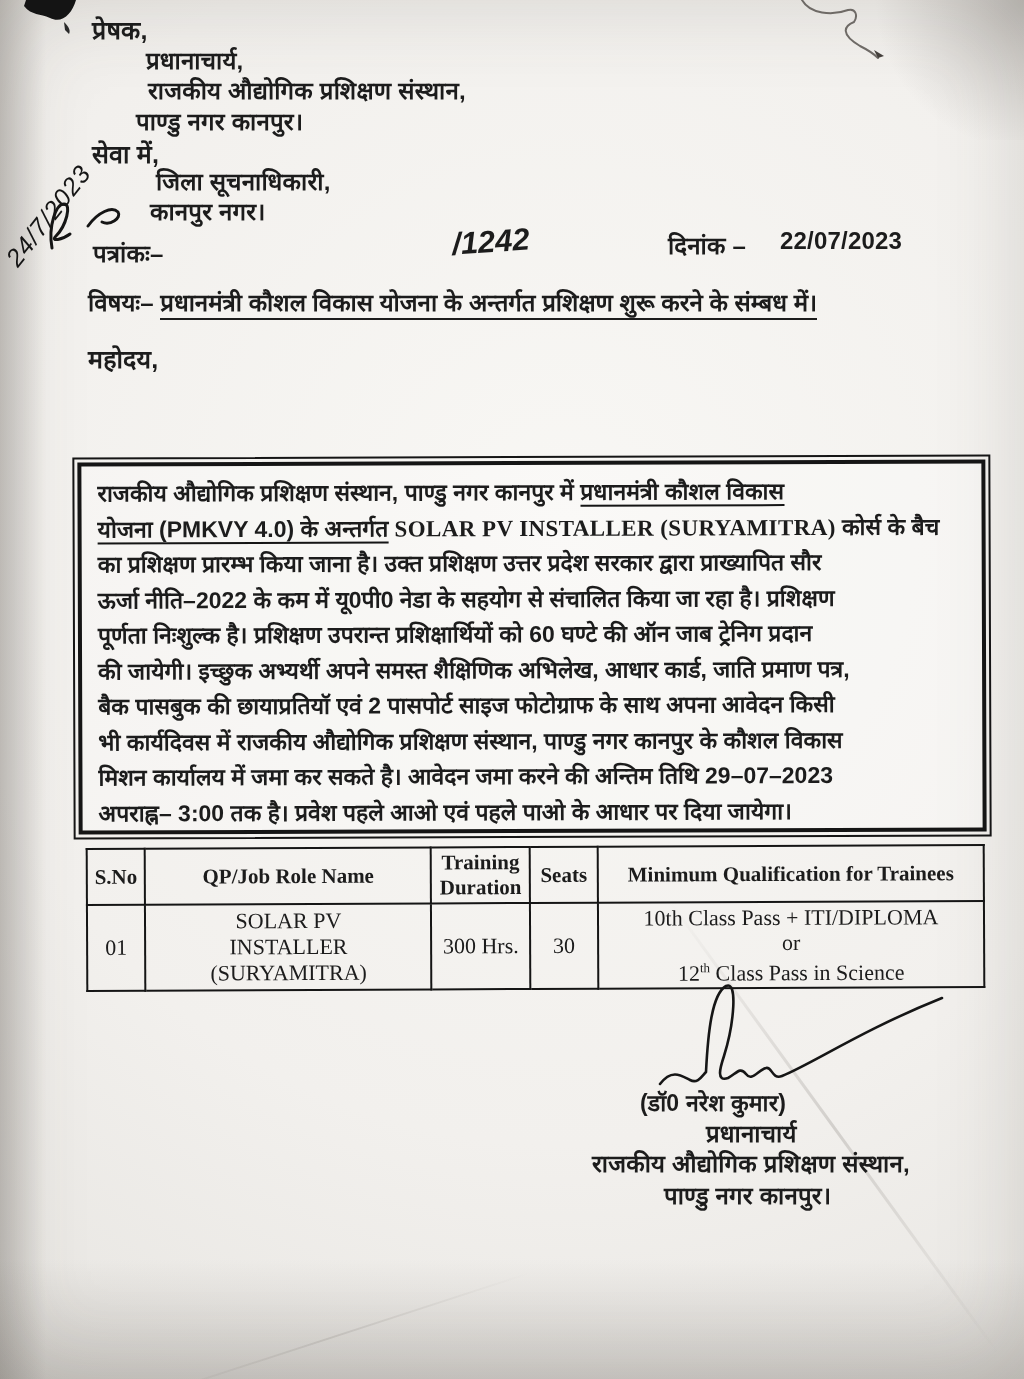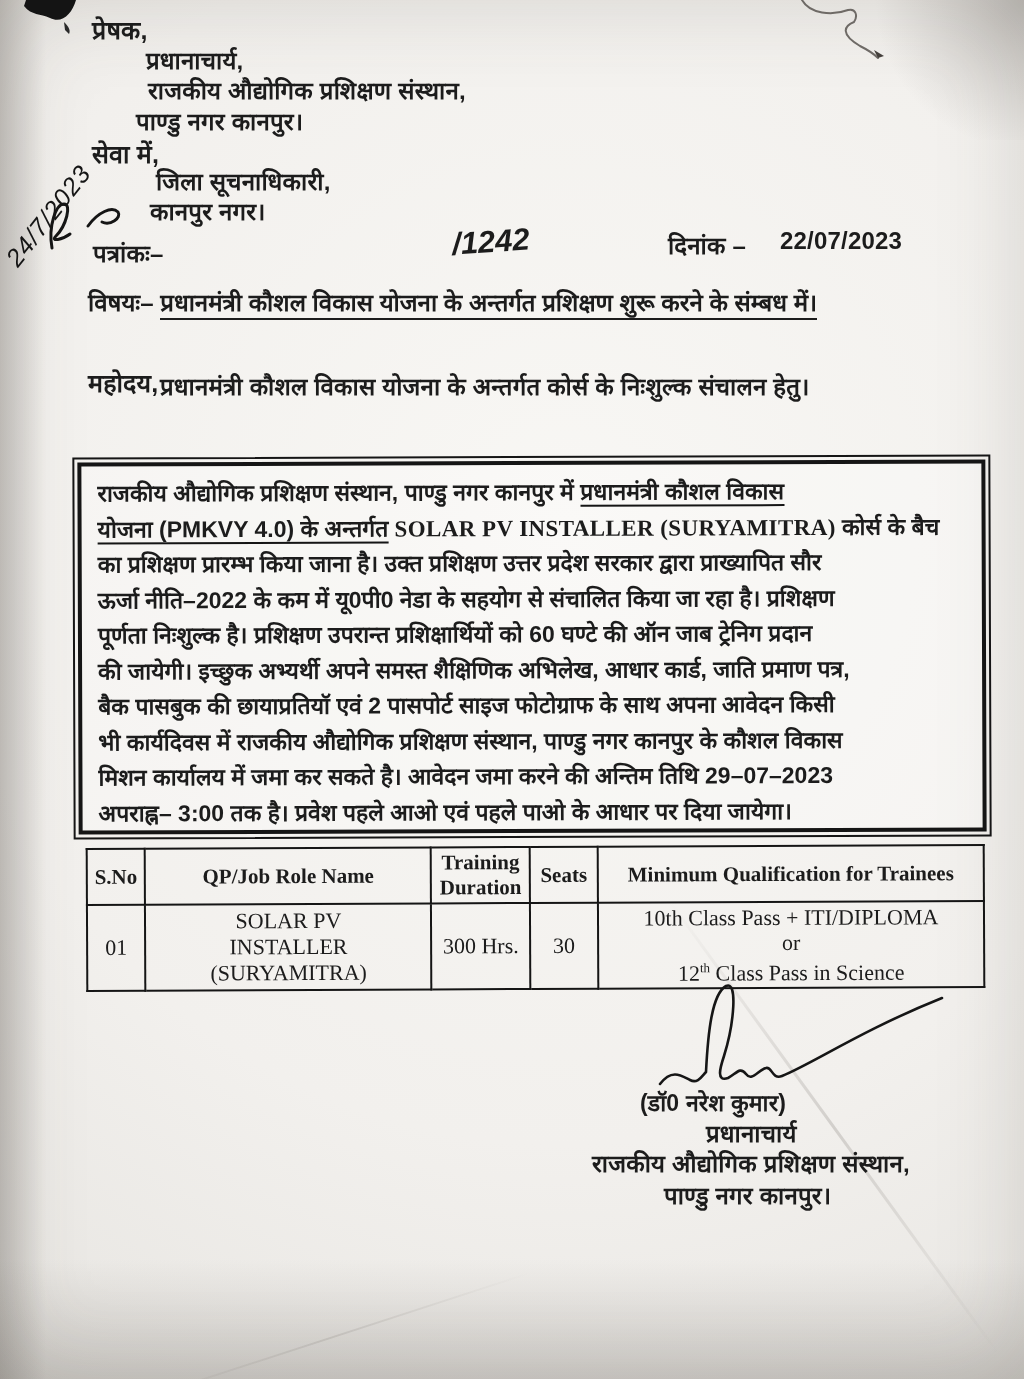--- a/index.html
+++ b/index.html
@@ -100,22 +100,21 @@
   <div class="abs dev" style="left:93px;  top:236px; font-size:24px;">पत्रांकः–</div>
   <div class="abs" style="left:452px; top:224px; font-size:31px; font-style:italic; font-weight:700; transform:rotate(-4deg);">/1242</div>
   <div class="abs dev" style="left:668px; top:228px; font-size:24px;">दिनांक –</div>
   <div class="abs dev" style="left:780px; top:227px; font-size:24px;">22/07/2023</div>
 
   <div class="abs subject-line" style="left:88px; top:285px; font-size:24px;">
     <span>विषयः–</span>
     <span class="u2">प्रधानमंत्री कौशल विकास योजना के अन्तर्गत प्रशिक्षण शुरू करने के संम्बध में।</span>
   </div>
 
-  <div class="abs dev" style="left:88px;  top:341px; font-size:25px;margin-top:24px;">महोदय,</div>
-  <div class="abs dev" style="left:160px; top:369px; font-size:24px;">प्रधानमंत्री कौशल विकास योजना के अन्तर्गत कोर्स के निःशुल्क संचालन हेतु।</div>
+  <div class="abs dev" style="left:88px;  top:341px; font-size:25px;">महोदय,</div>
 
 
   <div class="notice">
     <div class="nline">
       <span>राजकीय औद्योगिक प्रशिक्षण संस्थान, पाण्डु नगर कानपुर में </span><span class="emu">प्रधानमंत्री कौशल विकास</span>
     </div>
     <div class="nline">
       <span class="emu">योजना (PMKVY 4.0) के अन्तर्गत</span><span class="nlat"> SOLAR PV INSTALLER (SURYAMITRA) </span><span>कोर्स के बैच</span>
     </div>
     <div class="nline">का प्रशिक्षण प्रारम्भ किया जाना है। उक्त प्रशिक्षण उत्तर प्रदेश सरकार द्वारा प्राख्यापित सौर</div>

